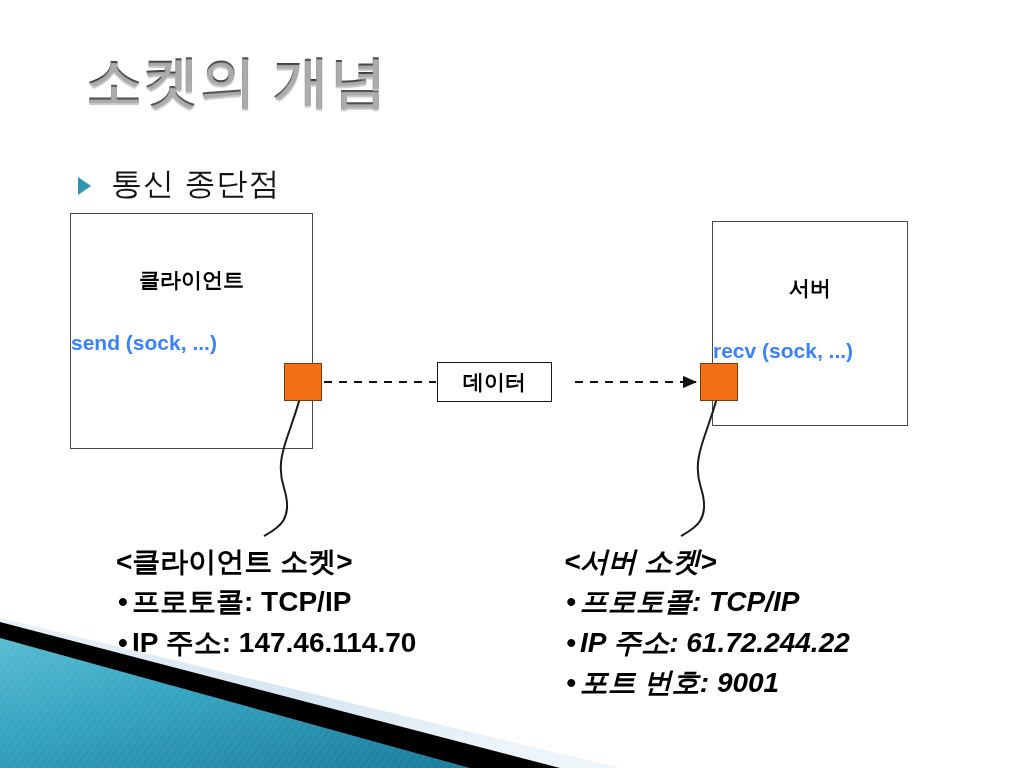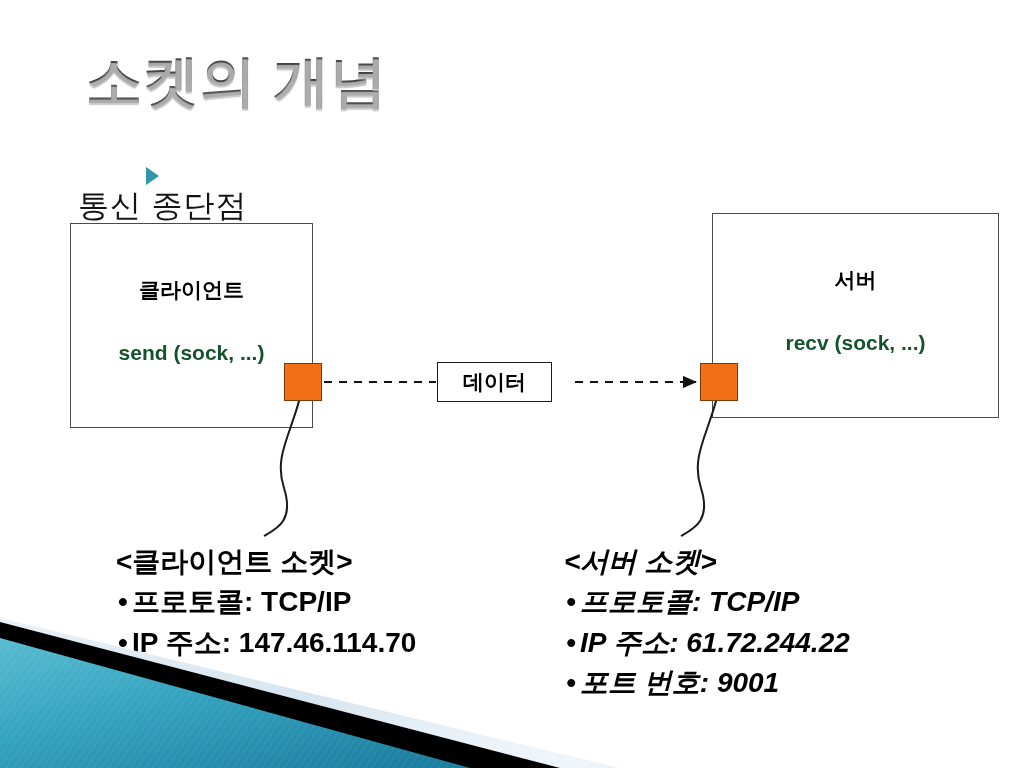--- a/index.html
+++ b/index.html
@@ -40,21 +40,20 @@
     #slide-title { color:#3f3f3f; -webkit-text-fill-color: initial; background: none; }
   }
 
   
   #bullet-row {
     position: absolute;
     left: 78px;
     top: 163px;
     display: flex;
     align-items: center;
-    flex-direction: column;
   }
   .tri-bullet {
     width: 0; height: 0;
     border-left: 13px solid #2e95ad;
     border-top: 9px solid transparent;
     border-bottom: 9px solid transparent;
     margin-right: 20px;
     margin-top: 4px;
     flex: none;
   }
@@ -65,41 +64,41 @@
     white-space: nowrap;
   }
 
   
   .endpoint-box {
     position: absolute;
     border: 1.3px solid #4a4a4a;
     background: #ffffff;
     box-sizing: border-box;
   }
-  #client-box { left: 70px;  top: 213px; width: 243px; height: 205px; margin-top: 10px; }
-  #server-box { left: 712px; top: 213px; width: 287px; height: 205px; }
+  #client-box { left: 70px;  top: 213px; width: 243px; height: 236px; }
+  #server-box { left: 712px; top: 221px; width: 196px; height: 205px; }
 
   .box-role {
     position: absolute;
     left: 0; right: 0;
     top: 52px;
     text-align: center;
     font-size: 21px;
     font-weight: bold;
     color: #000;
     white-space: nowrap;
   }
   .box-call {
     position: absolute;
     left: 0; right: 0;
     top: 117px;
-    text-align: center;
+    text-align: left;
     font-size: 21px;
     font-weight: bold;
-    color: #14532d;
+    color: #3b82f6;
     white-space: nowrap;
   }
 
   
   .socket-sq {
     position: absolute;
     width: 38px;
     height: 38px;
     background: #F36F15;
     border: 1.4px solid #7a3a08;

